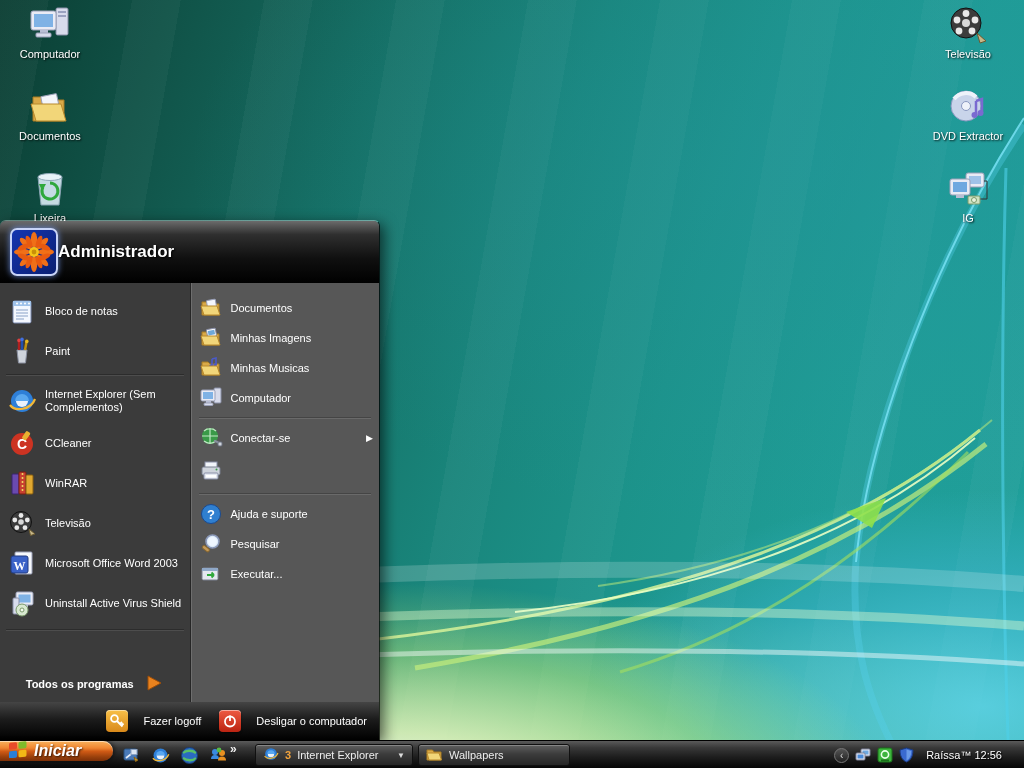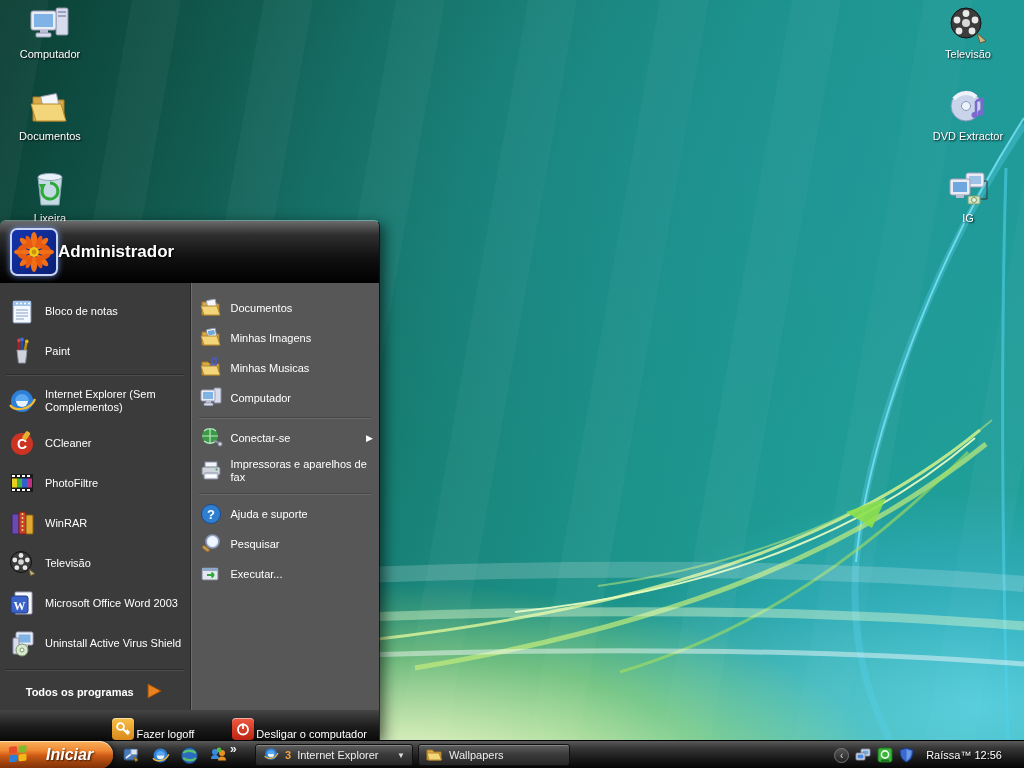--- a/index.html
+++ b/index.html
@@ -47,33 +47,33 @@
   #sm-right .sm-item .sicon { width:25px; height:25px; flex:0 0 25px; display:flex; align-items:center; justify-content:center; }
   .sm-item .txt { line-height:13px; }
   .sm-item.bold .txt { font-weight:normal; }
   .sep-l { border-top:1px solid #2c2c2c; border-bottom:1px solid #4d4d4d; margin:3px 6px; }
   .sep-r { border-top:1px solid #454545; border-bottom:1px solid #6a6a6a; margin:4px 8px; }
   .submenu-arrow { margin-left:auto; color:#fff; font-size:9px; }
   #all-programs { margin-top:auto; height:36px; display:flex; align-items:center; justify-content:center; gap:10px;
     color:#fff; font-size:11px; font-weight:bold; cursor:default; }
   #sm-footer { flex:0 0 38px; background:linear-gradient(180deg,#454545 0%, #1c1c1c 45%, #000 100%);
     display:flex; align-items:center; justify-content:flex-end; gap:18px; padding:0 12px; }
-  .foot-btn { display:flex; align-items:flex-end; gap:2px; color:#fff; font-size:11px; cursor:default;margin-left:20px; }
+  .foot-btn { display:flex; align-items:center; gap:15px; color:#fff; font-size:11px; cursor:default; }
   .badge { width:22px; height:22px; border-radius:4px; display:flex; align-items:center; justify-content:center; box-shadow:inset 0 1px 0 rgba(255,255,255,.5), 0 1px 2px rgba(0,0,0,.6); }
   .badge.key { background:linear-gradient(180deg,#f8c048,#d8891a); }
   .badge.power { background:linear-gradient(180deg,#ee5a42,#bb2412); }
 
   
   #taskbar { position:absolute; left:0; bottom:0; width:1024px; height:28px;
     background:linear-gradient(180deg,#5a5a5a 0%, #383838 25%, #1d1d1d 60%, #060606 100%);
     border-top:1px solid #000; display:flex; align-items:center; }
-  #start-button { position:absolute; left:0; top:0; width:113px; height:28px; border-radius:0 14px 14px 0;
+  #start-button { position:absolute; left:0; top:0; width:113px; height:20px; border-radius:0 14px 14px 0;
     background:linear-gradient(180deg,#f9b25c 0%, #ef8632 35%, #cf5a15 52%, #99400c 80%, #7c2f07 100%);
     box-shadow:inset 0 1px 0 rgba(255,255,255,.55), 2px 0 4px rgba(0,0,0,.5);
-    display:flex; align-items:center; gap:18px; padding-left:8px; cursor:default; }
+    display:flex; align-items:center; gap:6px; padding-left:8px; cursor:default; }
   #start-button .lbl { color:#fff; font-size:16px; font-weight:bold; font-style:italic; text-shadow:1px 1px 2px rgba(0,0,0,.7); }
   #quick-launch { position:absolute; left:120px; top:0; height:28px; display:flex; align-items:center; gap:7px; }
   .ql { width:22px; height:22px; display:flex; align-items:center; justify-content:center; cursor:default; }
   #ql-overflow { position:absolute; left:230px; top:1px; color:#eee; font-size:12px; font-weight:bold; cursor:default; }
   .task-btn { position:absolute; top:3px; height:22px; border-radius:3px; border:1px solid #101010;
     background:linear-gradient(180deg,#606060 0%, #3c3c3c 45%, #262626 100%);
     box-shadow:inset 0 1px 0 rgba(255,255,255,.25);
     display:flex; align-items:center; gap:6px; padding:0 7px; color:#eee; font-size:11px; cursor:default; }
   #task-ie { left:255px; width:158px; }
   #task-ie .count { color:#f2a33c; font-weight:bold; }
@@ -271,40 +271,20 @@
                 <circle cx="14" cy="15" r="11" fill="#cc3322"></circle>
                 <text x="14" y="20" font-size="14" font-weight="bold" fill="#fff" text-anchor="middle" font-family="Liberation Sans,sans-serif">C</text>
                 <rect x="16" y="2" width="5" height="9" rx="1.5" fill="#e8b030" transform="rotate(35 18 6)"></rect>
               </svg>
           </span>
           <span class="txt">CCleaner</span>
         </div>
         <div class="sm-item">
           <span class="sicon">
             <svg width="28" height="28" viewBox="0 0 28 28">
-                <rect x="3" y="5" width="22" height="18" fill="#1a1a1a"></rect>
-                <rect x="4" y="6" width="3" height="2" fill="#fff"></rect>
-                <rect x="9" y="6" width="3" height="2" fill="#fff"></rect>
-                <rect x="14" y="6" width="3" height="2" fill="#fff"></rect>
-                <rect x="19" y="6" width="3" height="2" fill="#fff"></rect>
-                <rect x="4" y="20" width="3" height="2" fill="#fff"></rect>
-                <rect x="9" y="20" width="3" height="2" fill="#fff"></rect>
-                <rect x="14" y="20" width="3" height="2" fill="#fff"></rect>
-                <rect x="19" y="20" width="3" height="2" fill="#fff"></rect>
-                <rect x="4" y="9.5" width="5" height="9" fill="#e8d020"></rect>
-                <rect x="9" y="9.5" width="5" height="9" fill="#40b040"></rect>
-                <rect x="14" y="9.5" width="5" height="9" fill="#3060d0"></rect>
-                <rect x="19" y="9.5" width="5" height="9" fill="#c03080"></rect>
-              </svg>
-          </span>
-          <span class="txt">PhotoFiltre</span>
-        </div>
-        <div class="sm-item">
-          <span class="sicon">
-            <svg width="28" height="28" viewBox="0 0 28 28">
                 <rect x="4" y="5" width="7" height="20" rx="1" fill="#6a4ab0" stroke="#3a2570"></rect>
                 <rect x="11" y="3" width="7" height="22" rx="1" fill="#c84030" stroke="#7a1d10"></rect>
                 <rect x="18" y="6" width="7" height="19" rx="1" fill="#e0a830" stroke="#8a6010"></rect>
                 <path d="M14.5 4 V24" stroke="#f0d060" stroke-width="1.6" stroke-dasharray="2 2"></path>
               </svg>
           </span>
           <span class="txt">WinRAR</span>
         </div>
         <div class="sm-item">
           <span class="sicon">
@@ -417,21 +397,20 @@
         <div class="sm-item tall">
           <span class="sicon">
             <svg width="24" height="24" viewBox="0 0 24 24">
                 <rect x="6" y="3" width="12" height="6" fill="#f2f5fa" stroke="#8a90a8"></rect>
                 <rect x="3" y="8" width="18" height="8" rx="1.5" fill="#cfd4dc" stroke="#7a8090"></rect>
                 <circle cx="17.5" cy="10.5" r="1" fill="#3a9a48"></circle>
                 <rect x="5" y="14" width="14" height="6" rx="1" fill="#e4e8f0" stroke="#8a90a8"></rect>
                 <rect x="7" y="16" width="10" height="2.5" fill="#fff"></rect>
               </svg>
           </span>
-          <span class="txt">Impressoras e aparelhos de fax</span>
         </div>
         <div class="sep-r"></div>
         <div class="sm-item">
           <span class="sicon">
             <svg width="24" height="24" viewBox="0 0 24 24">
                 <circle cx="12" cy="12" r="9.5" fill="#2f7fd0" stroke="#1a4a90"></circle>
                 <text x="12" y="17" font-size="13" font-weight="bold" fill="#fff" text-anchor="middle" font-family="Liberation Sans,sans-serif">?</text>
               </svg>
           </span>
           <span class="txt">Ajuda e suporte</span>

